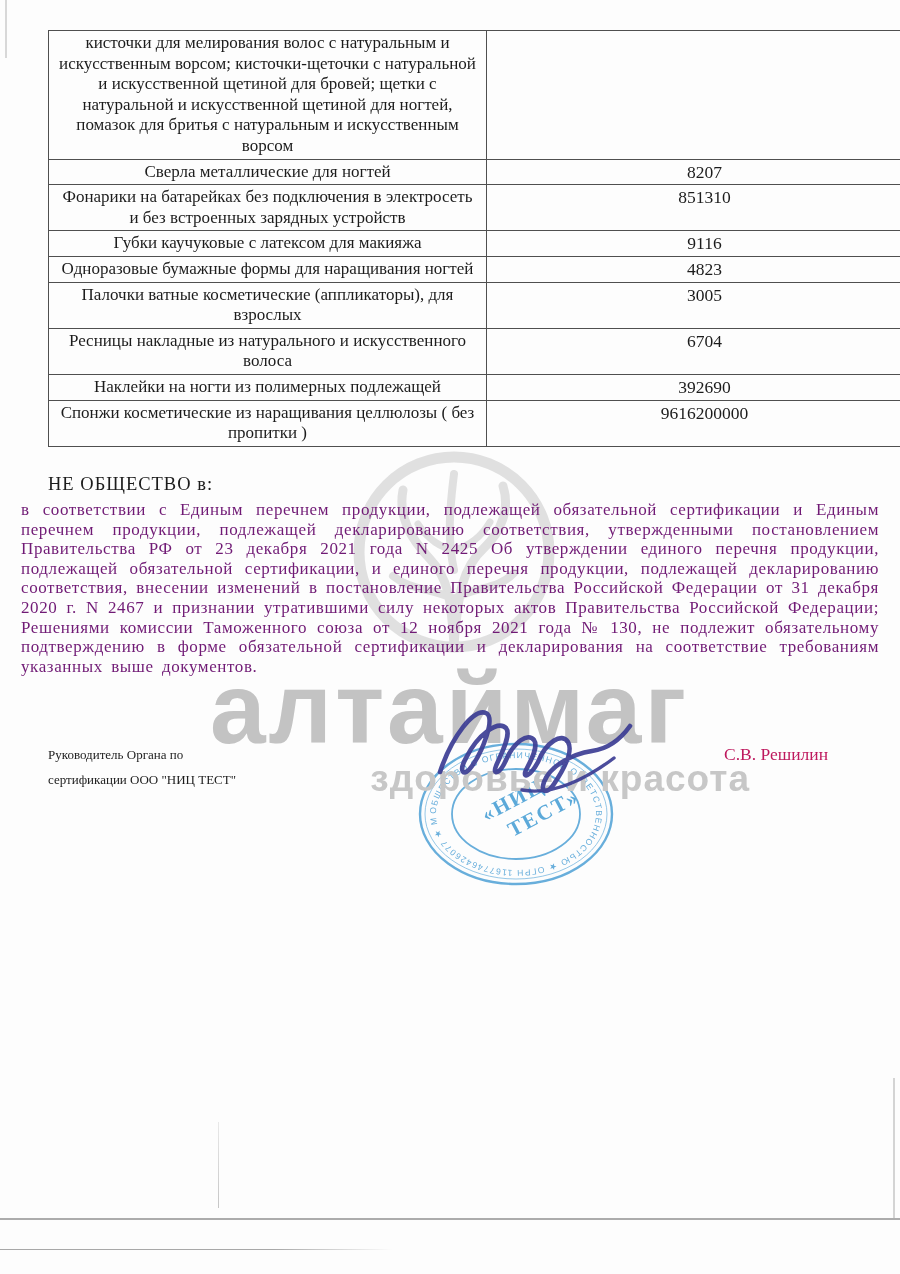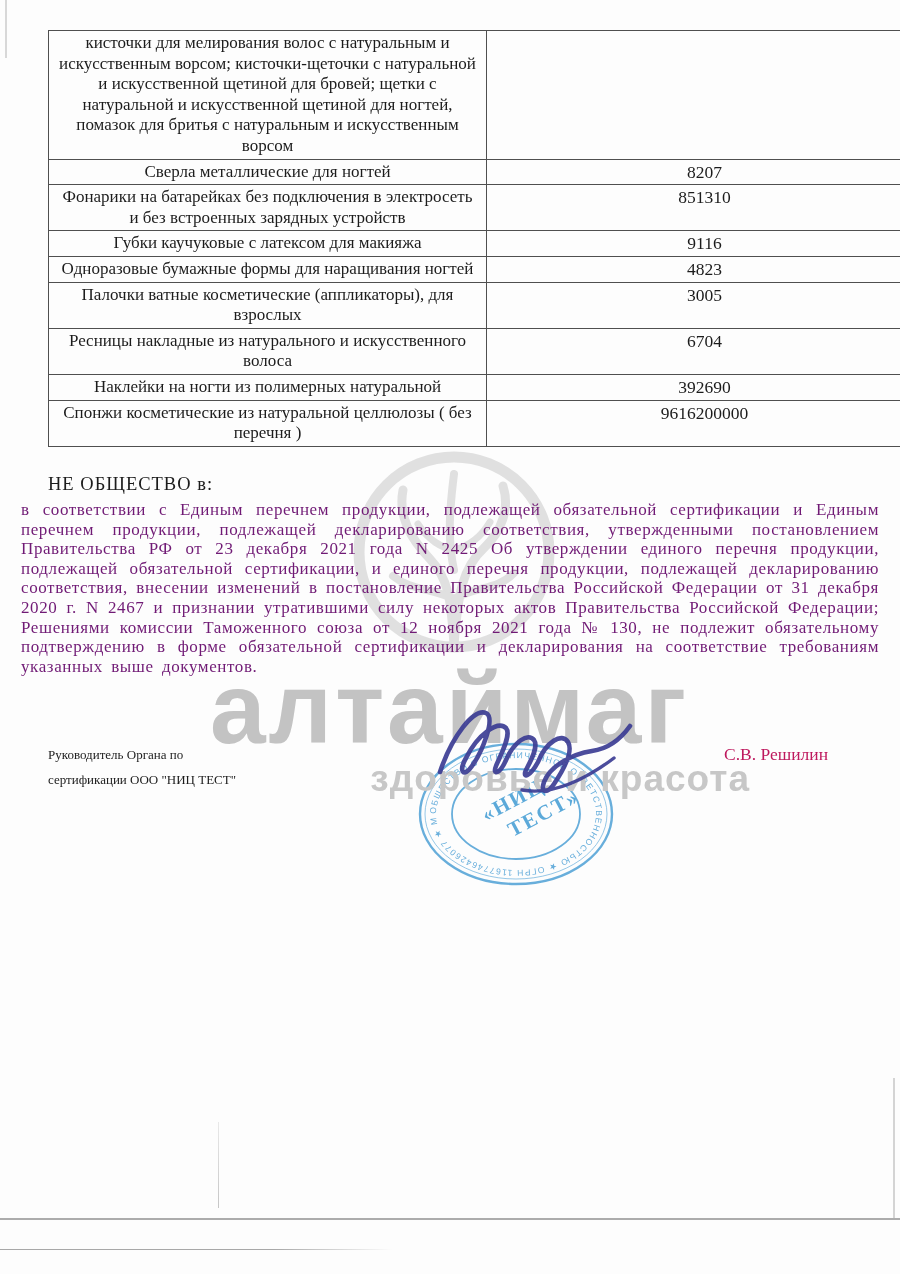--- a/index.html
+++ b/index.html
@@ -147,25 +147,25 @@
         </tr>
         <tr>
           <td class="name">Палочки ватные косметические (аппликаторы), для взрослых</td>
           <td class="code">3005</td>
         </tr>
         <tr>
           <td class="name">Ресницы накладные из натурального и искусственного волоса</td>
           <td class="code">6704</td>
         </tr>
         <tr>
-          <td class="name">Наклейки на ногти из полимерных натуральной</td>
+          <td class="name">Наклейки на ногти из полимерных подлежащей</td>
           <td class="code">392690</td>
         </tr>
         <tr>
-          <td class="name">Спонжи косметические из натуральной целлюлозы ( без перечня )</td>
+          <td class="name">Спонжи косметические из наращивания целлюлозы ( без пропитки )</td>
           <td class="code">9616200000</td>
         </tr>
       </tbody>
     </table>
 
     <div class="heading">НЕ ОБЩЕСТВО в:</div>
 
     <div class="para para1">в соответствии с Единым перечнем продукции, подлежащей обязательной сертификации и Единым перечнем продукции, подлежащей декларированию соответствия, утвержденными постановлением Правительства РФ от 23 декабря 2021 года N 2425 Об утверждении единого перечня продукции, подлежащей обязательной сертификации, и единого перечня продукции, подлежащей декларированию соответствия, внесении изменений в постановление Правительства Российской Федерации от 31 декабря 2020 г. N 2467 и признании утратившими силу некоторых актов Правительства Российской Федерации; Решениями комиссии Таможенного союза от 12 ноября 2021 года № 130, не подлежит обязательному подтверждению в форме обязательной сертификации и декларирования на соответствие требованиям указанных выше документов.</div>
 
 

